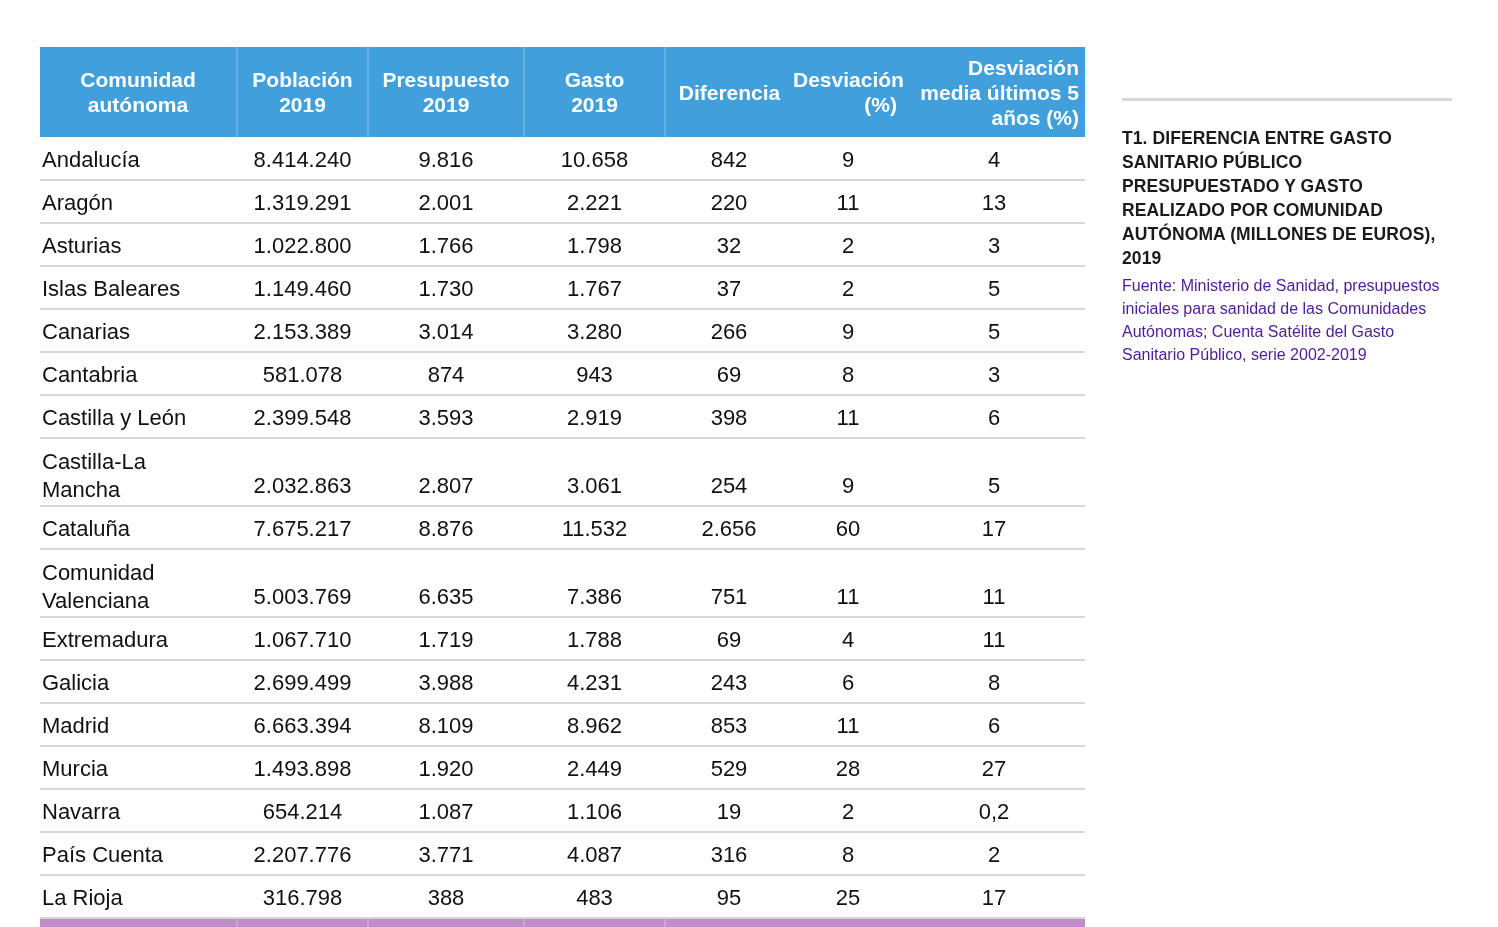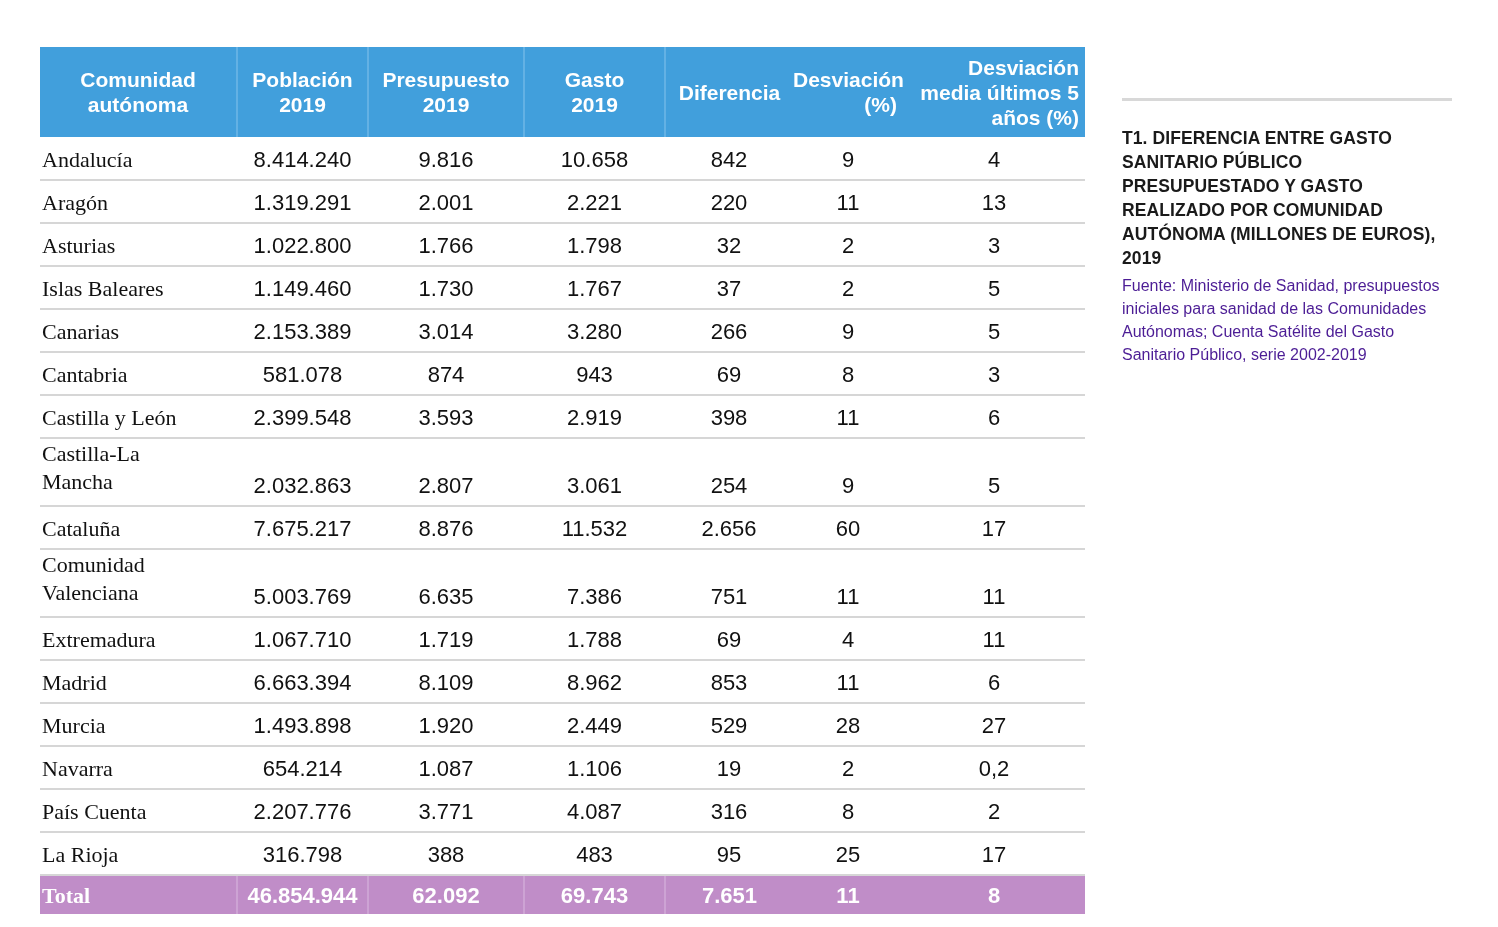--- a/index.html
+++ b/index.html
@@ -80,31 +80,30 @@
     padding: 0 0 6px 0;
     vertical-align: bottom;
     height: 43px;
     box-sizing: border-box;
     background: #ffffff;
   }
   tbody td.name {
     text-align: left;
     padding-left: 2px;
     font-size: 22px;
-    font-family: Liberation Serif, serif;
   }
   tbody td.num {
     text-align: center;
   }
   tbody tr.two-line td {
     height: 68px;
   }
   tbody tr.two-line td.name {
     line-height: 28px;
-    padding-bottom: 9px;
+    padding-bottom: 1px;
   }
 
   
   tbody tr.total-row td {
     background: #c08dc8;
     color: #ffffff;
     font-weight: bold;
     font-size: 22px;
     border-bottom: none;
     height: 39px;
@@ -290,20 +289,29 @@
           <tr>
             <td class="name">Extremadura</td>
             <td class="num">1.067.710</td>
             <td class="num">1.719</td>
             <td class="num">1.788</td>
             <td class="num">69</td>
             <td class="num">4</td>
             <td class="num">11</td>
           </tr>
           <tr>
+            <td class="name">Galicia</td>
+            <td class="num">2.699.499</td>
+            <td class="num">3.988</td>
+            <td class="num">4.231</td>
+            <td class="num">243</td>
+            <td class="num">6</td>
+            <td class="num">8</td>
+          </tr>
+          <tr>
             <td class="name">Madrid</td>
             <td class="num">6.663.394</td>
             <td class="num">8.109</td>
             <td class="num">8.962</td>
             <td class="num">853</td>
             <td class="num">11</td>
             <td class="num">6</td>
           </tr>
           <tr>
             <td class="name">Murcia</td>

